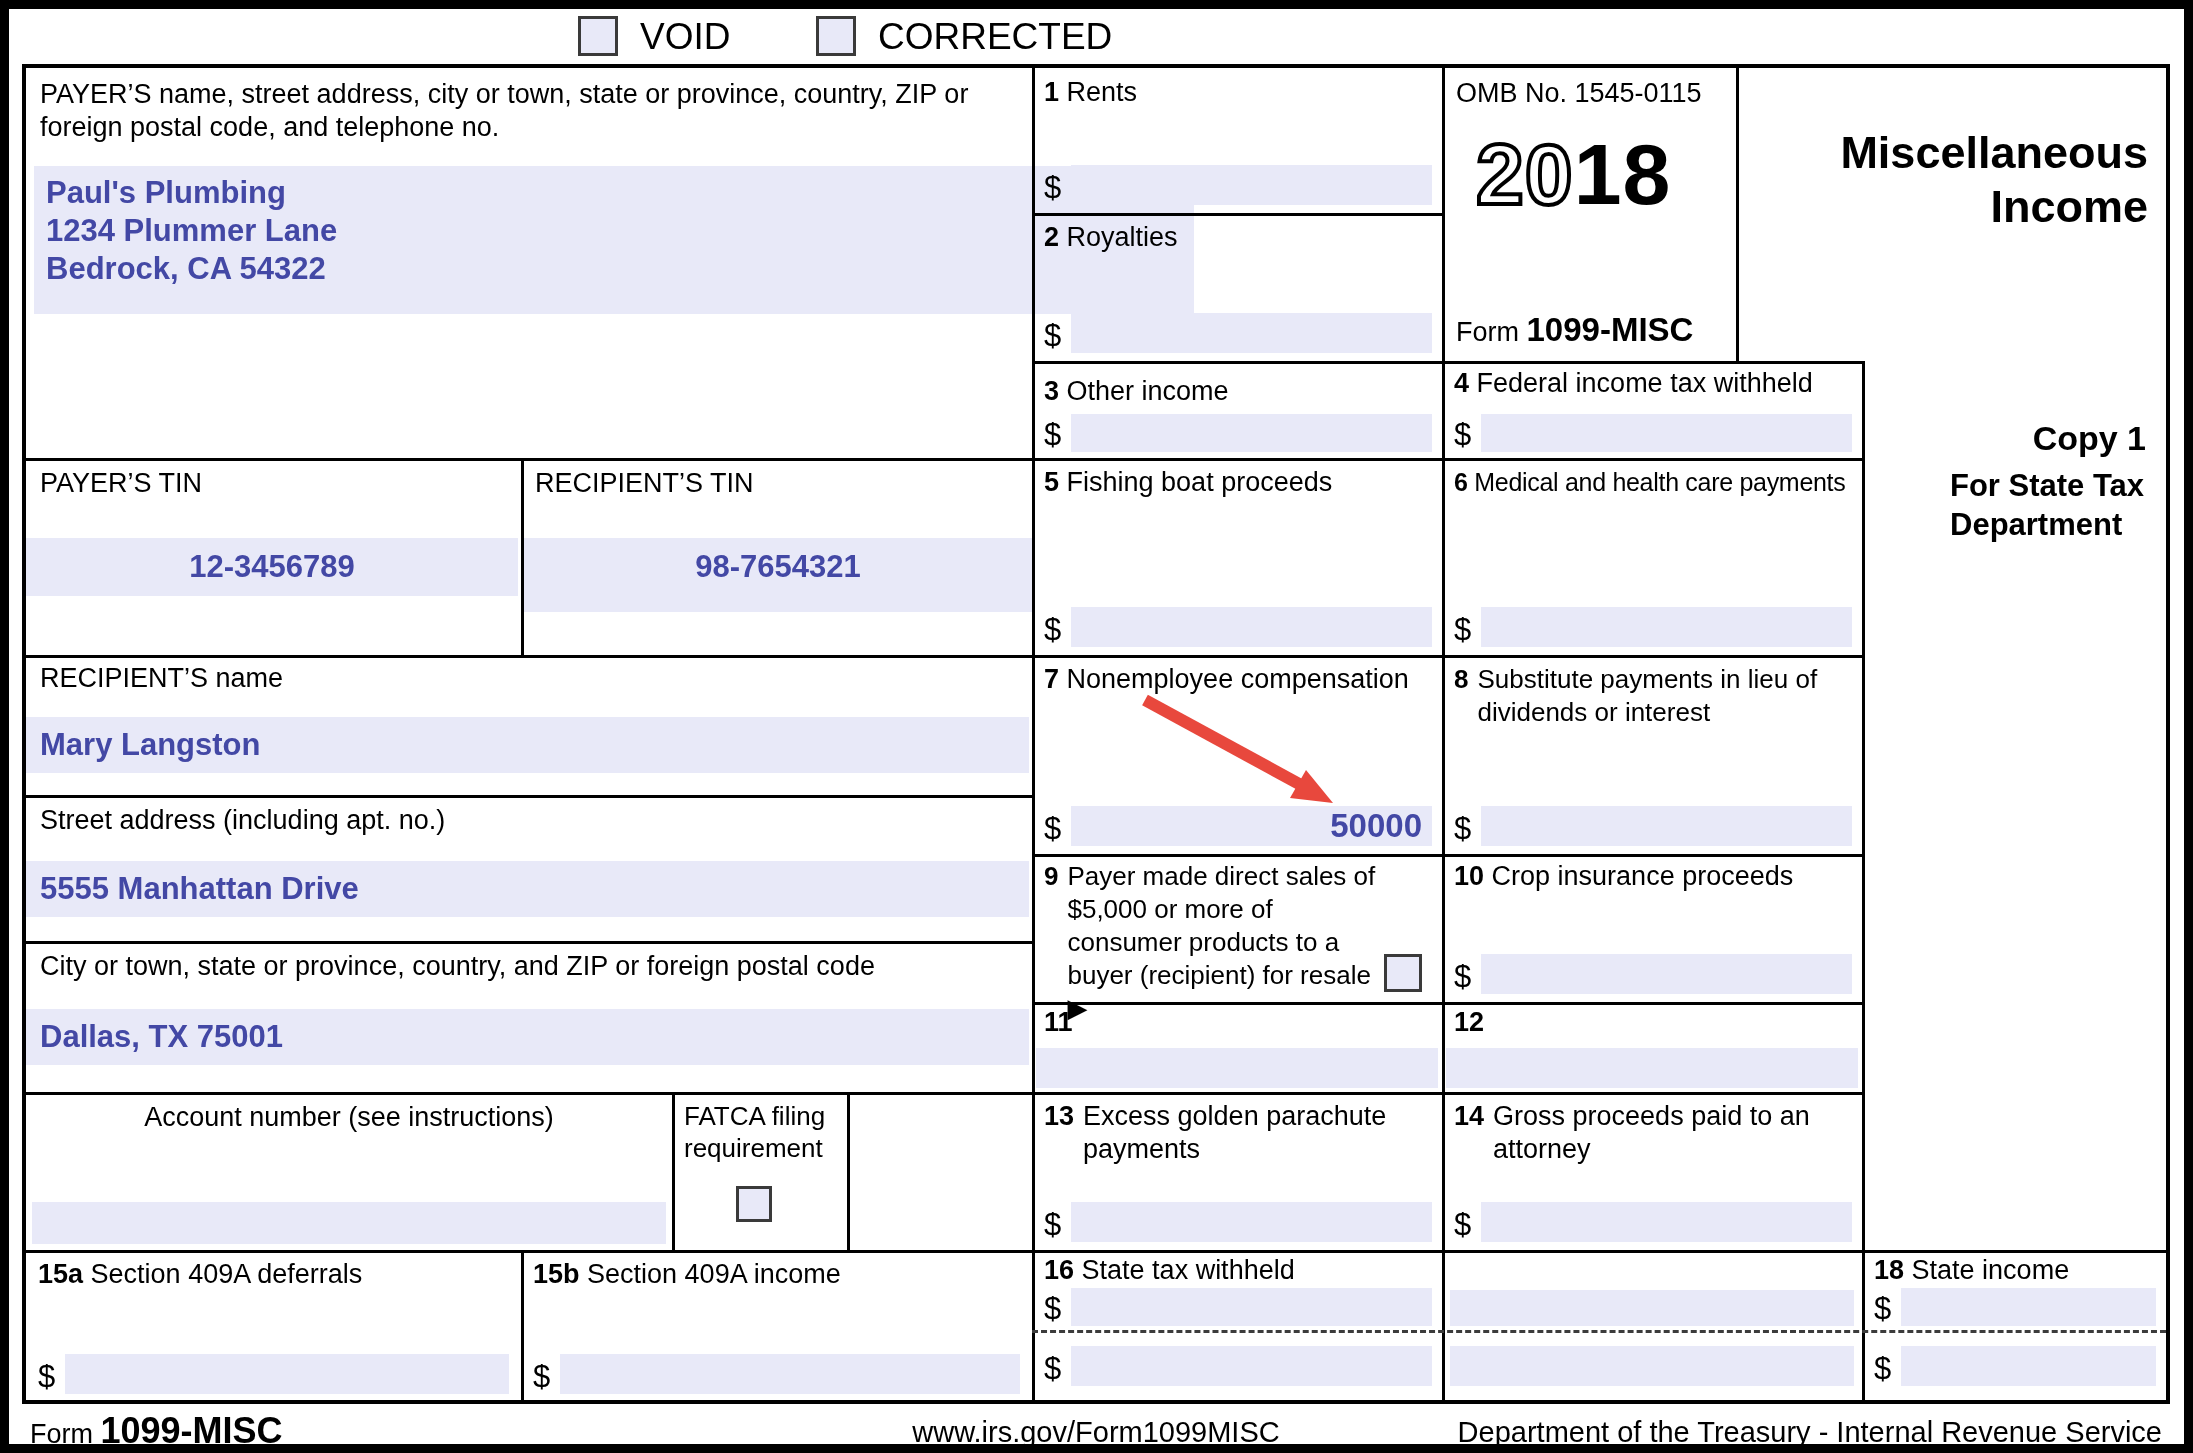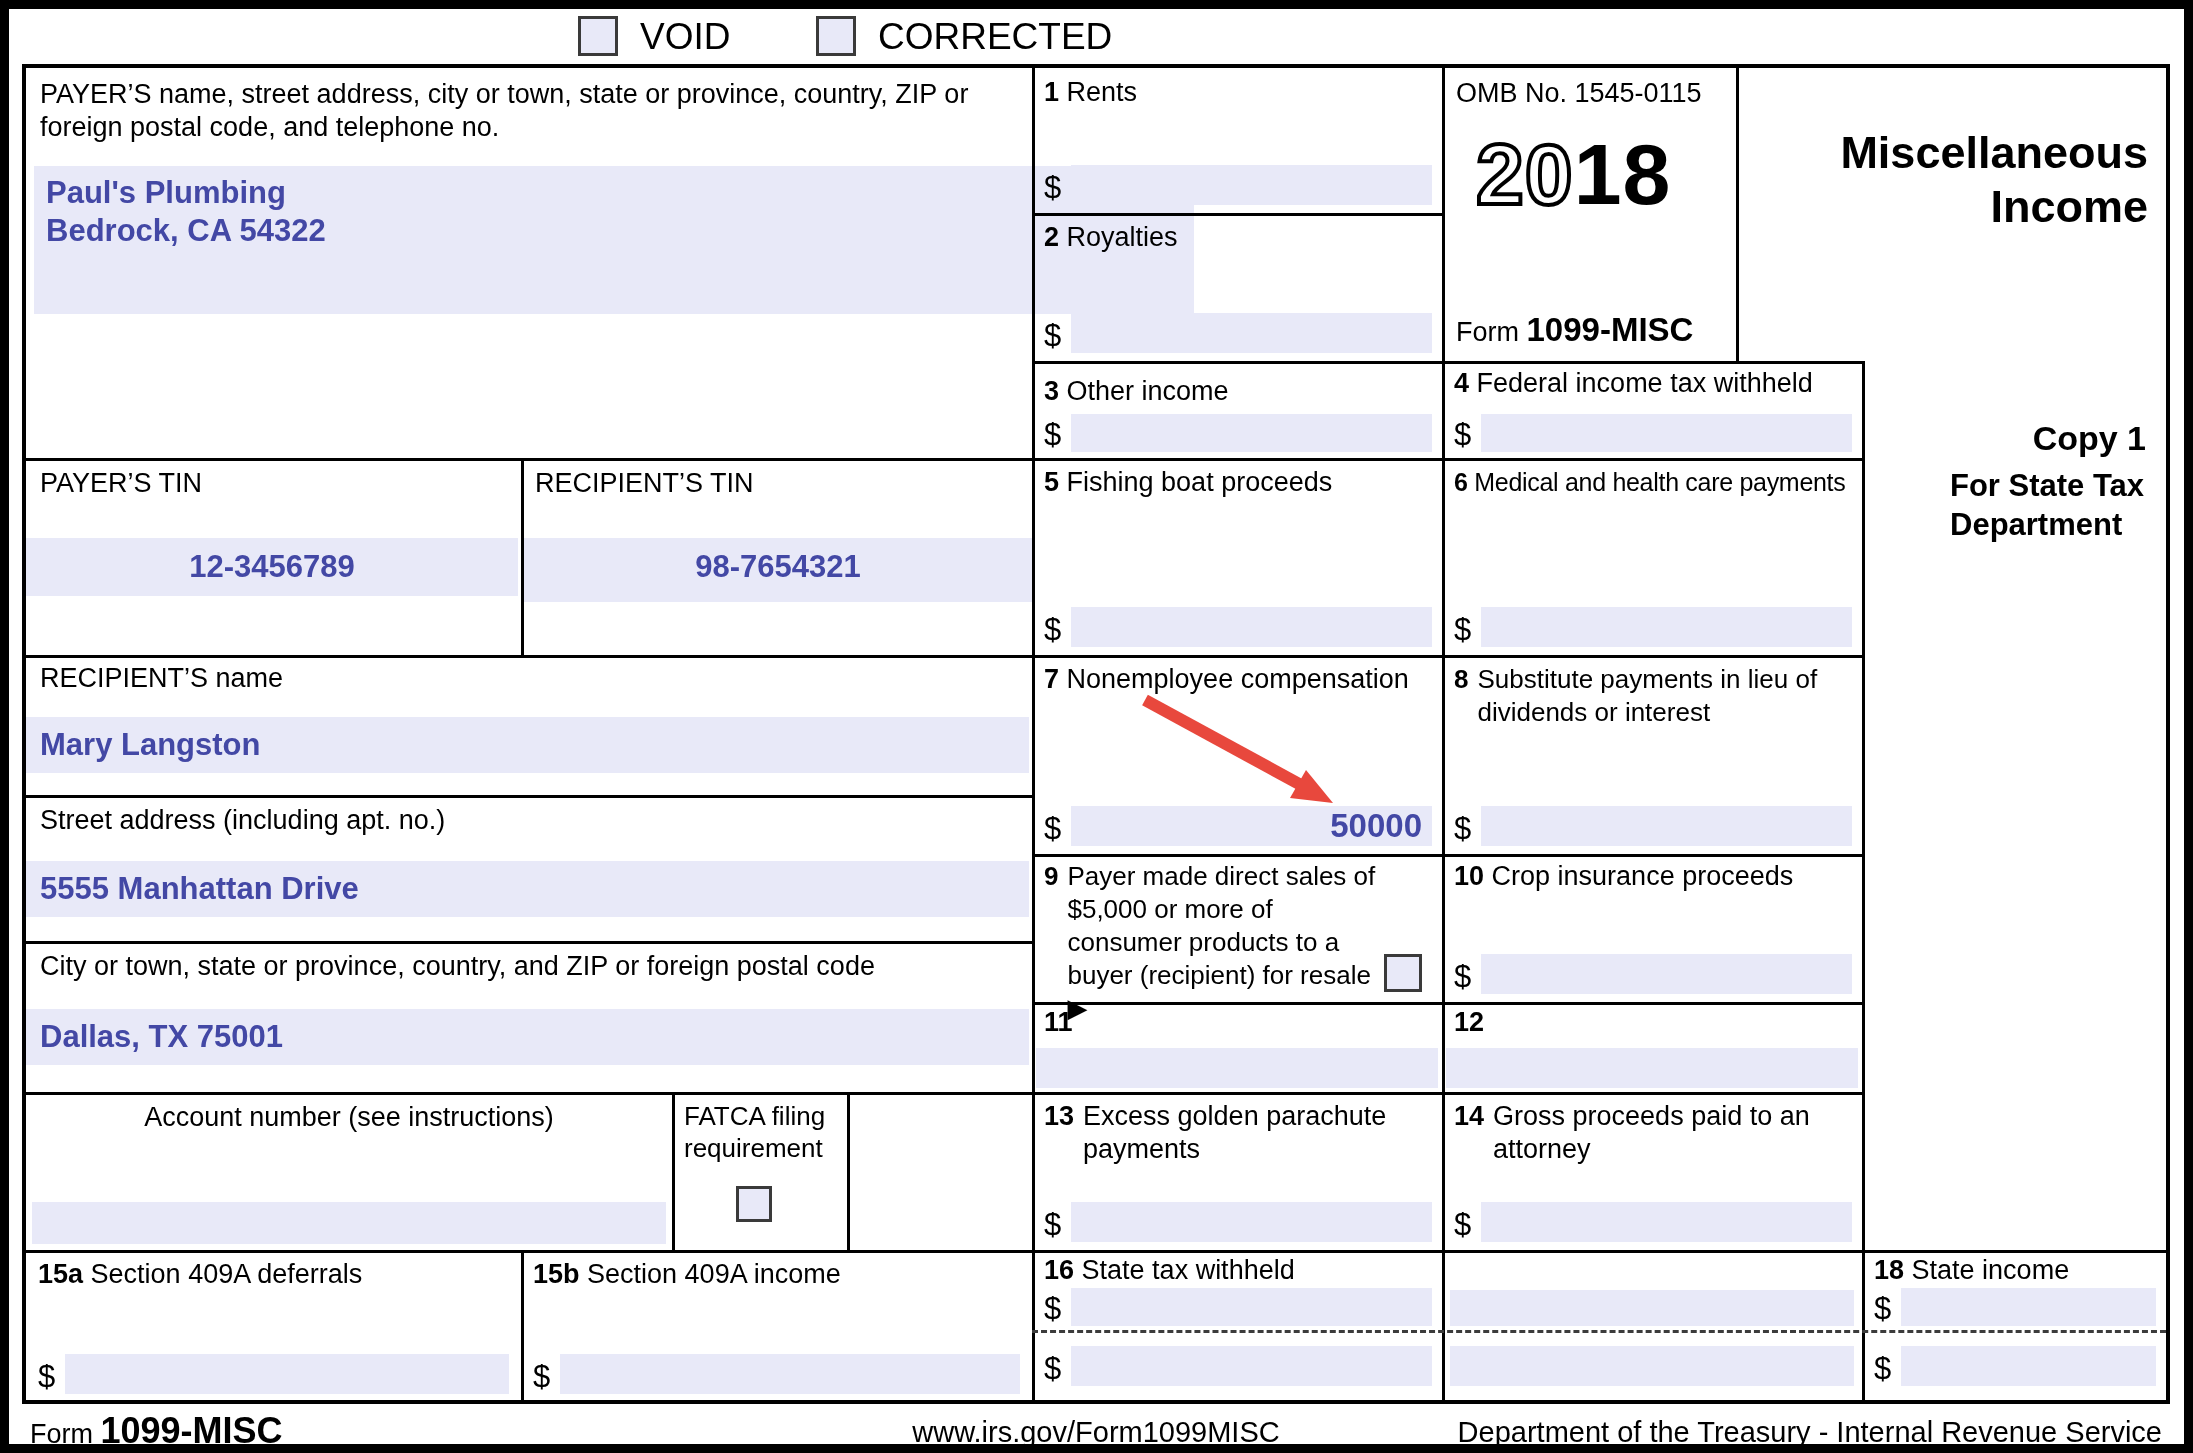--- a/index.html
+++ b/index.html
@@ -46,33 +46,34 @@
   <span class="biglbl" style="left:640px;top:16px;">VOID</span>
   <div class="cb" style="left:816px;top:16px;width:40px;height:40px;"></div>
   <span class="biglbl" style="left:878px;top:16px;">CORRECTED</span>
 
   <div id="form">
 
     <div class="cell" style="left:0;top:0;width:1006px;height:390px;">
       <div class="lbl" style="padding:10px 16px 0 14px;">PAYER’S name, street address, city or town, state or province, country, ZIP or foreign postal code, and telephone no.</div>
       <div class="strip" style="left:8px;top:98px;width:1160px;height:148px;padding:8px 12px;">
         <div class="val" style="line-height:38px;">Paul's Plumbing</div>
+        <div class="val" style="line-height:38px;">1234 Plummer Lane</div>
         <div class="val" style="line-height:38px;">Bedrock, CA 54322</div>
       </div>
     </div>
 
     <div class="cell" style="left:0;top:390px;width:495px;height:197px;">
       <div class="hdr" style="padding:10px 14px 0;">PAYER’S TIN</div>
       <div class="strip" style="left:0;right:3px;top:80px;height:58px;text-align:center;">
         <span class="val" style="line-height:58px;">12-3456789</span>
       </div>
     </div>
     <div class="cell" style="left:495px;top:390px;width:511px;height:197px;">
       <div class="hdr" style="padding:10px 14px 0;">RECIPIENT’S TIN</div>
-      <div class="strip" style="left:3px;right:0;top:80px;height:64px;text-align:center;">
+      <div class="strip" style="left:3px;right:0;top:80px;height:74px;text-align:center;">
         <span class="val" style="line-height:58px;">98-7654321</span>
       </div>
     </div>
 
     <div class="cell" style="left:0;top:587px;width:1006px;height:140px;">
       <div class="hdr" style="padding:8px 14px 0;">RECIPIENT’S name</div>
       <div class="strip" style="left:0;right:3px;top:62px;height:56px;">
         <span class="val" style="line-height:56px;padding-left:14px;">Mary Langston</span>
       </div>
     </div>

